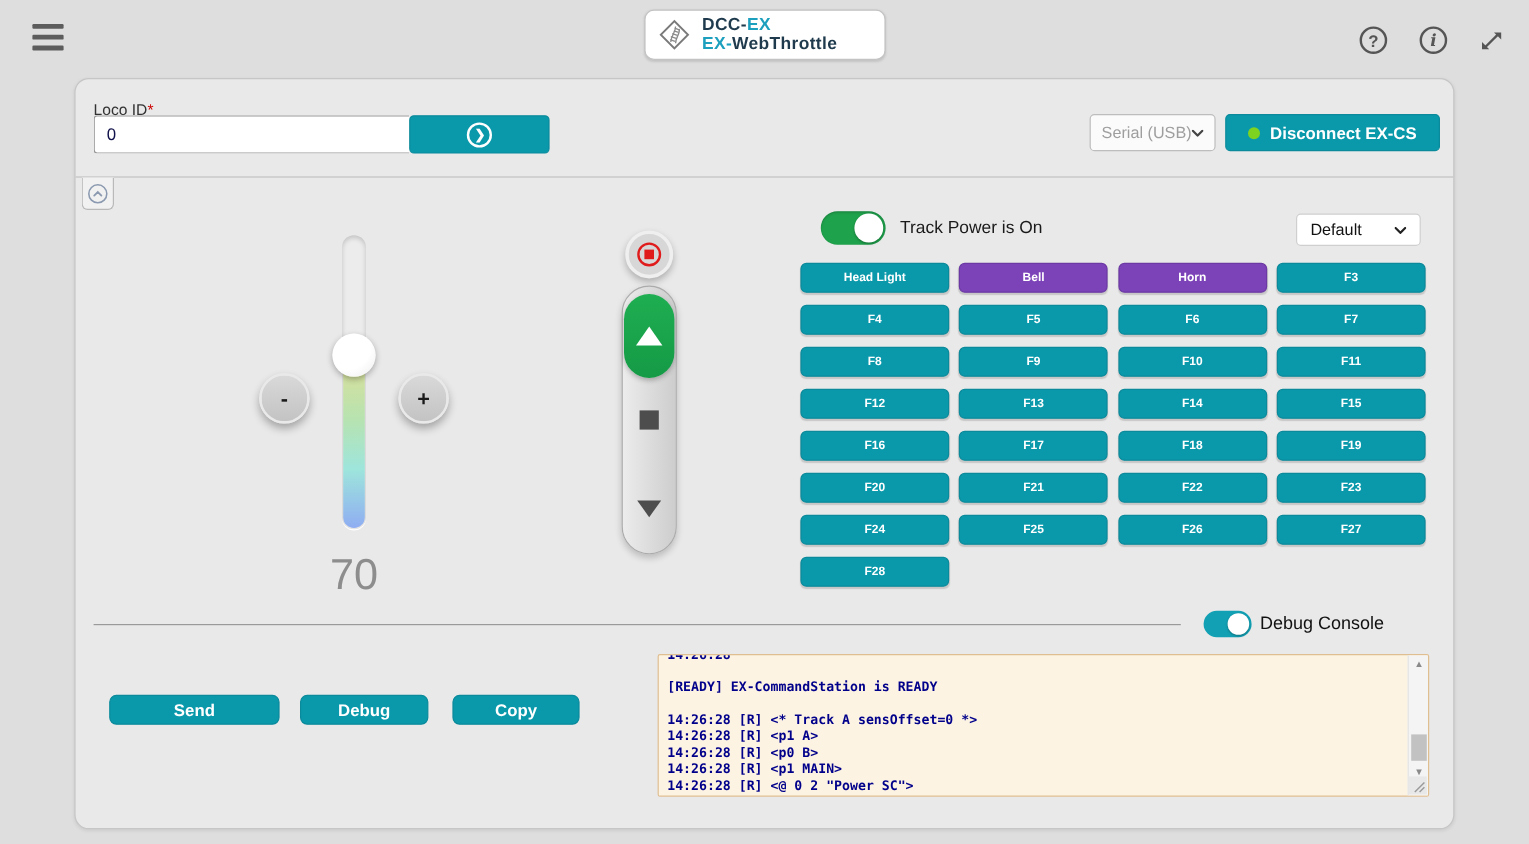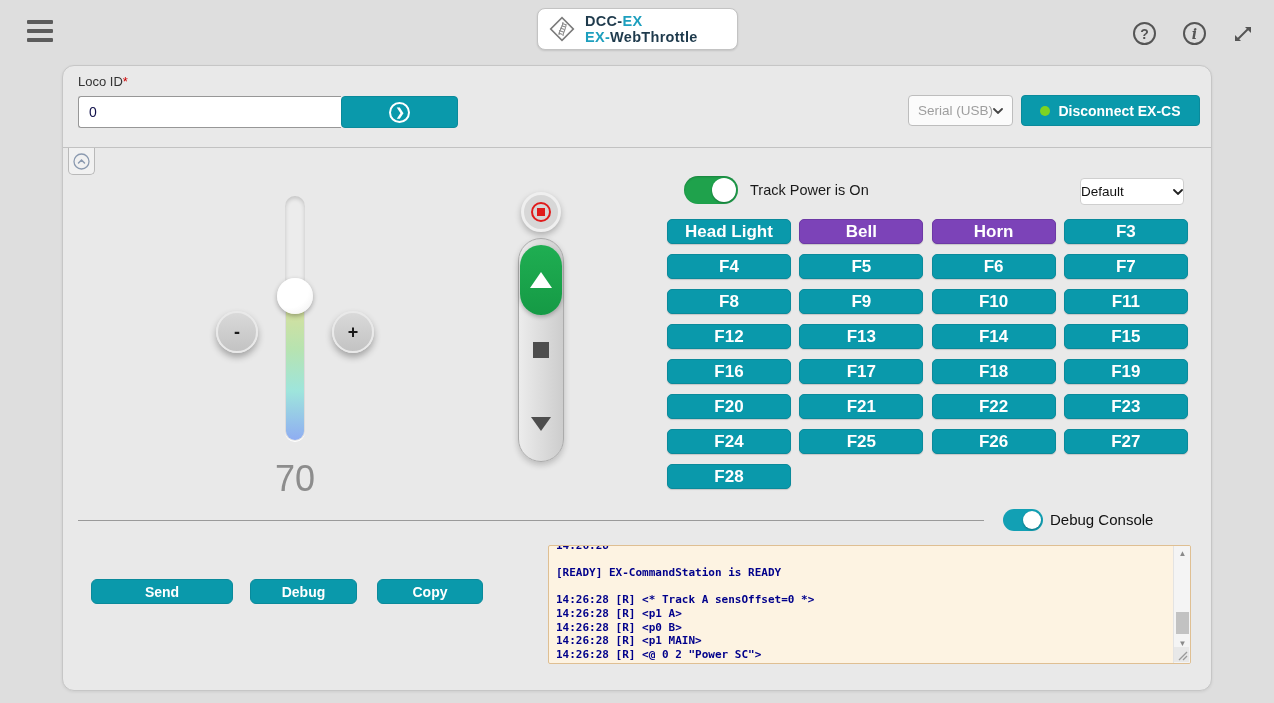--- a/index.html
+++ b/index.html
@@ -19,21 +19,21 @@
   .c-dark { color:#1e3a4c; } .c-teal { color:#1d9fbe; }
 
   .tb-icon { position:absolute; top:22px; width:23px; height:23px; border:2px solid #555; border-radius:50%;
              color:#555; font-weight:bold; font-size:14px; display:flex; align-items:center; justify-content:center; cursor:pointer; }
   .expand-icon { position:absolute; left:1231px; top:22px; width:24px; height:24px; cursor:pointer; }
 
   
   .card { position:absolute; left:62px; top:65px; width:1150px; height:626px; background:#e9e9e9;
           border:1px solid #c6c6c6; border-radius:12px; box-shadow:0 1px 3px rgba(0,0,0,.08); }
 
-  .loco-label { position:absolute; left:78px; top:74px; font-size:13px; color:#333; }
+  .loco-label { position:absolute; left:78px; top:84px; font-size:13px; color:#333; }
   .loco-label .req { color:#cc0000; }
   .loco-input { position:absolute; left:78px; top:96px; width:263px; height:32px; background:#fff; border:1px solid #979797;
                 border-right:none; border-radius:3px 0 0 3px; font-size:14px; color:#10104a; padding:0 10px;
                 font-family:"Liberation Sans", sans-serif; }
   .loco-send { position:absolute; left:341px; top:96px; width:117px; height:32px; background:#0a99ab; border:1px solid #0a8a9b;
                border-radius:4px; display:flex; align-items:center; justify-content:center; cursor:pointer; }
   .send-glyph { width:21px; height:21px; border:2px solid #fff; border-radius:50%; color:#fff; font-size:11px; font-weight:bold;
                 display:flex; align-items:center; justify-content:center; padding-left:1px; }
 
   .port-select { position:absolute; left:908px; top:95px; width:105px; height:31px; background:#fbfbfb; border:1px solid #bdbdbd;
@@ -79,29 +79,29 @@
   .rev-btn { position:absolute; left:531px; top:417px; width:0; height:0; border-left:10px solid transparent;
              border-right:10px solid transparent; border-top:14px solid #4d4d4d; cursor:pointer; }
 
   
   .toggle { position:absolute; border-radius:14px; cursor:pointer; }
   .power-toggle { left:684px; top:176px; width:54px; height:28px; background:#1fa24c; box-shadow:inset 0 1px 2px rgba(0,0,0,.2); }
   .power-toggle .knob { position:absolute; right:2px; top:2px; width:24px; height:24px; border-radius:50%; background:#fff;
                         box-shadow:0 1px 2px rgba(0,0,0,.3); }
   .power-label { position:absolute; left:750px; top:182px; font-size:14.5px; color:#1a1a1a; }
   .profile-select { position:absolute; left:1080px; top:178px; width:104px; height:27px; background:#fff; border:1px solid #cfcfcf;
-                    border-radius:4px; font-size:13.5px; color:#111; display:flex; align-items:center; padding:0 0; cursor:pointer; }
+                    border-radius:4px; font-size:13.5px; color:#111; display:flex; align-items:center; padding:0 11px; cursor:pointer; }
   .profile-select .sel-chevron { margin-left:auto; }
   .sel-chevron { width:10px; height:6px; }
 
   
   .fn-grid { position:absolute; left:667px; top:219px; width:521px; display:grid;
              grid-template-columns:repeat(4,124px); column-gap:8.3px; row-gap:10px; }
   .fn-btn { height:25px; border-radius:5px; background:#0a99ab; border:1px solid #0a8a9b; color:#fff; font-weight:bold;
-            font-size:17px; display:flex; align-items:center; justify-content:center; cursor:pointer;
+            font-size:10px; display:flex; align-items:center; justify-content:center; cursor:pointer;
             box-shadow:0 1px 1px rgba(0,0,0,.15); }
   .fn-btn.fn-active { background:#7c43b8; border-color:#6d39a5; }
 
   
   .debug-divider { position:absolute; left:78px; top:520px; width:906px; height:1px; background:#9a9a9a; }
   .debug-toggle { left:1003px; top:509px; width:40px; height:22px; border-radius:11px; background:#12a0b4; }
   .debug-toggle .knob { position:absolute; right:2px; top:2px; width:18px; height:18px; border-radius:50%; background:#fff;
                         box-shadow:0 1px 2px rgba(0,0,0,.3); }
   .debug-label { position:absolute; left:1050px; top:511px; font-size:15px; color:#111; }
 

